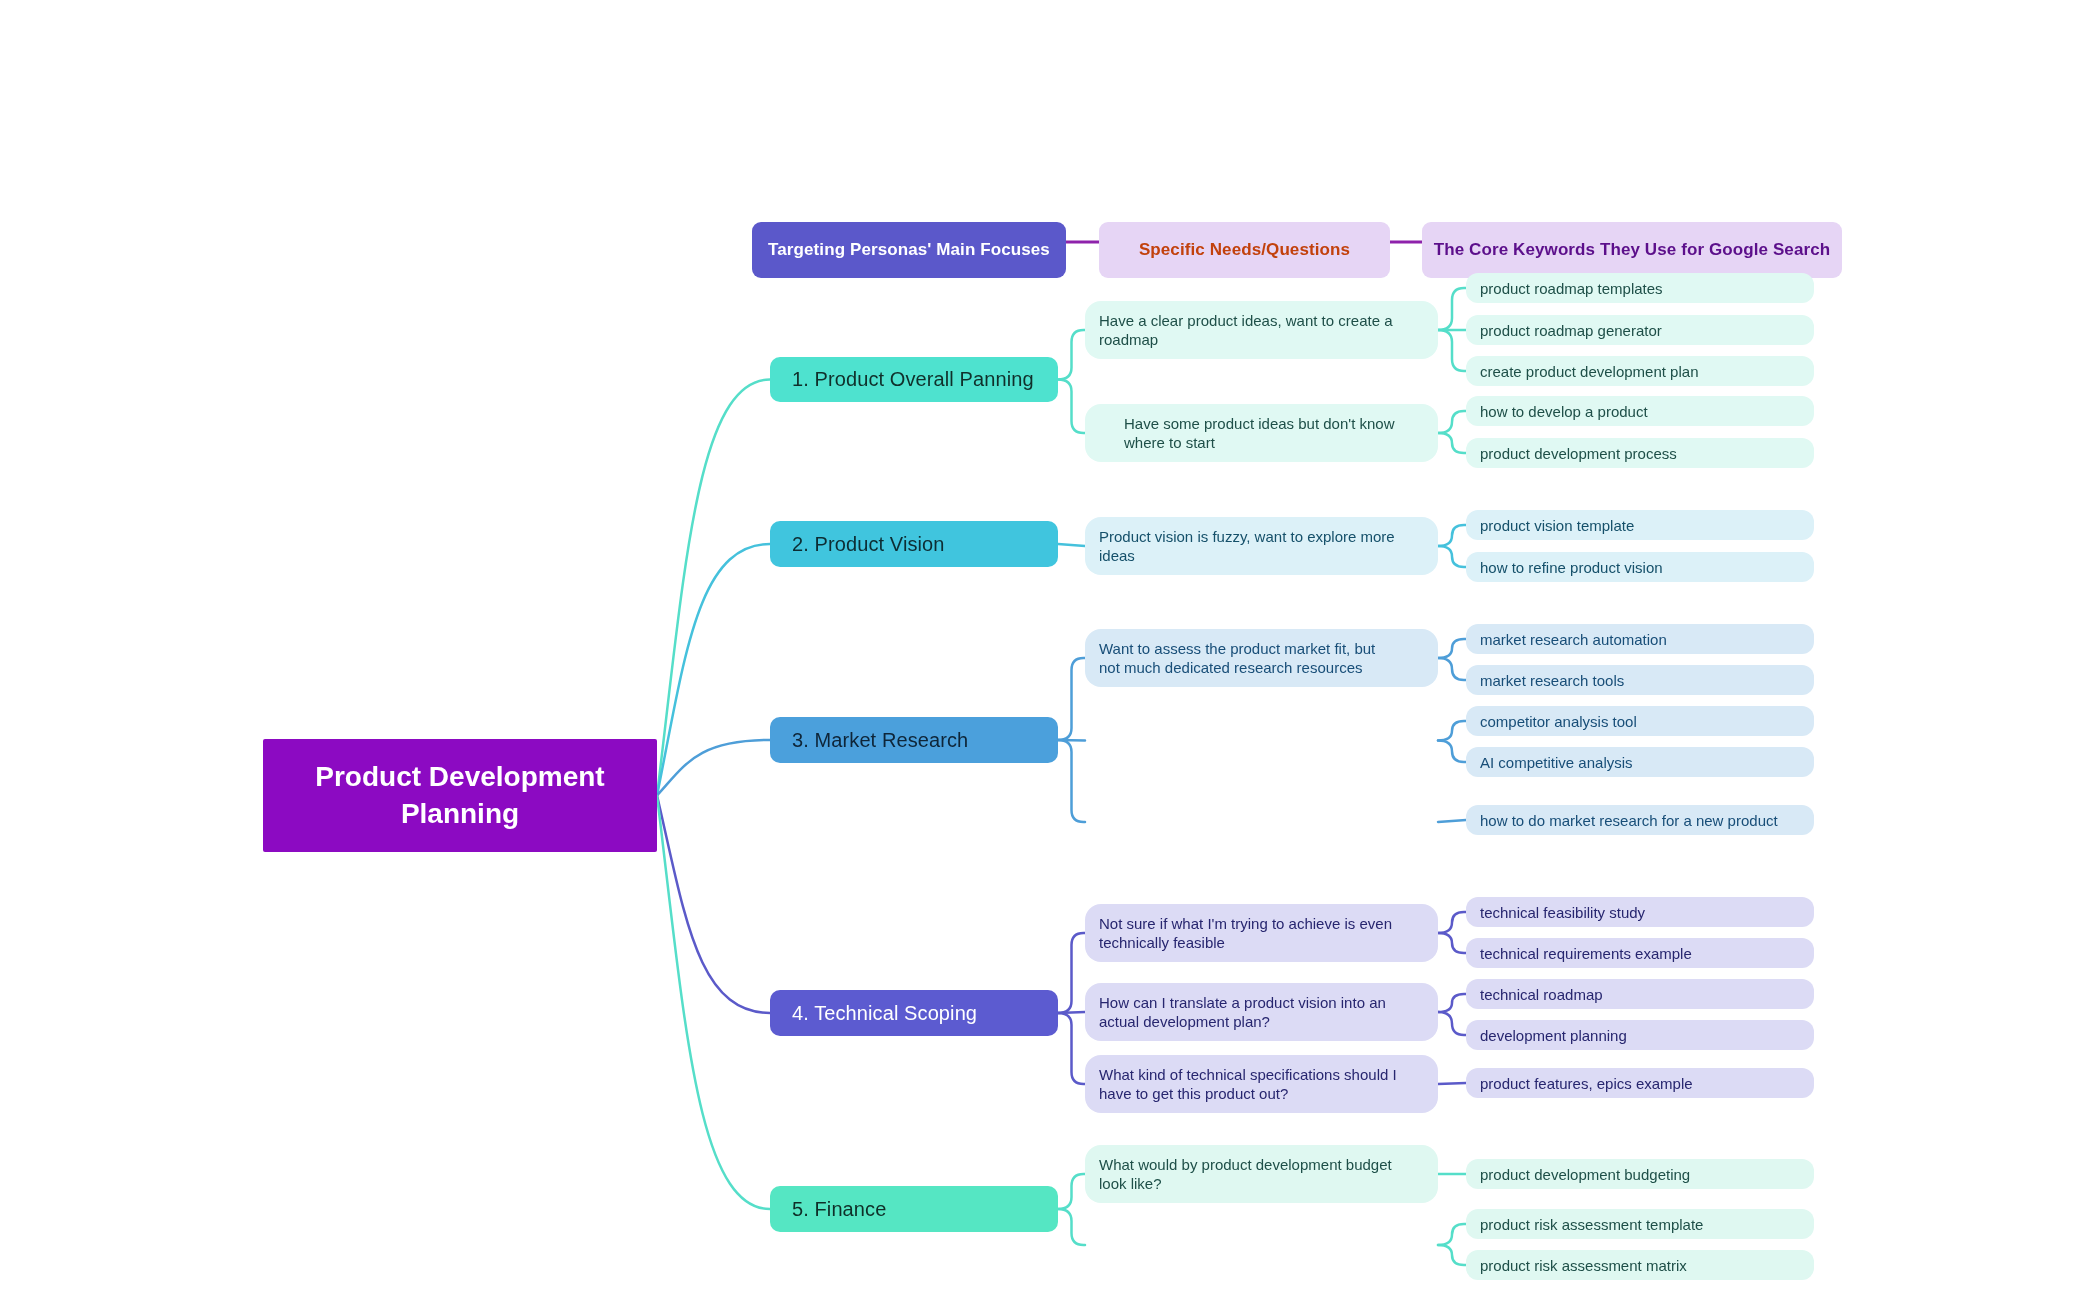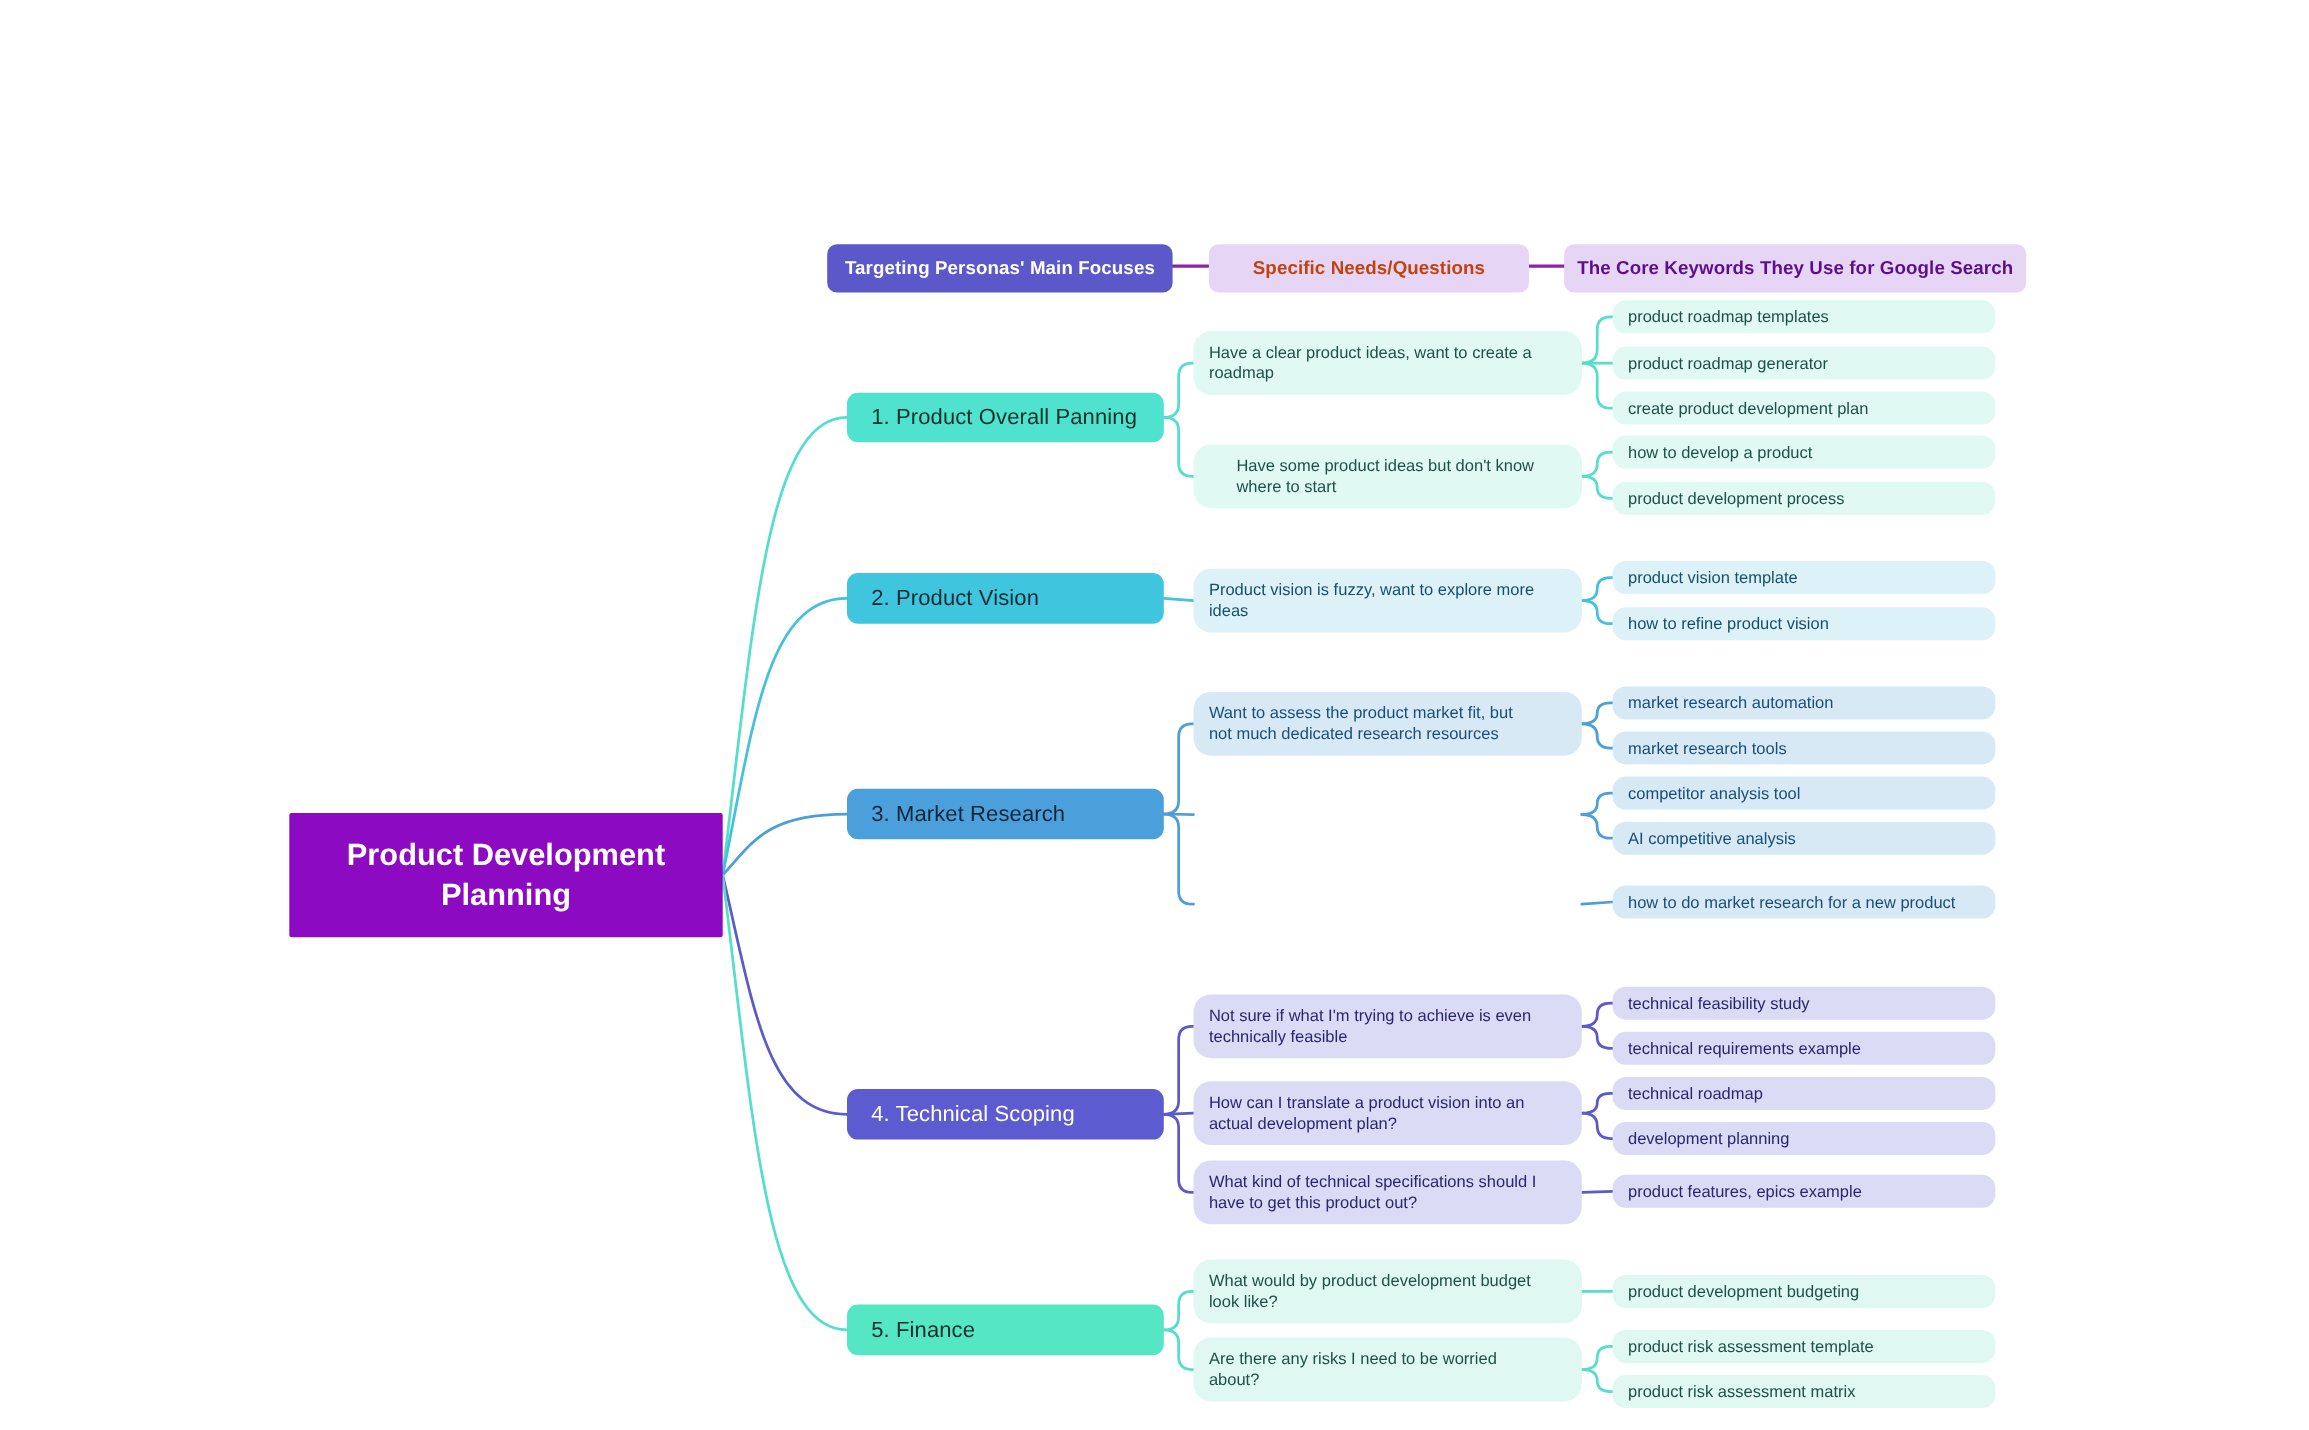--- a/index.html
+++ b/index.html
@@ -1,20 +1,20 @@
 <!DOCTYPE html>
 <html><head>
 <meta charset="utf-8">
 <style>
   html,body{margin:0;padding:0;background:#ffffff;}
   body{font-family:"Liberation Sans","DejaVu Sans",sans-serif;}
   .canvas{position:relative;width:2099px;height:1300px;background:#ffffff;overflow:hidden;}
   #wires{position:absolute;left:0;top:0;z-index:0;}
   .box{position:absolute;z-index:1;box-sizing:border-box;}
-  .hdr{height:44px;border-radius:9px;display:flex;align-items:center;justify-content:center;
+  .hdr{height:56px;border-radius:9px;display:flex;align-items:center;justify-content:center;
        font-weight:700;font-size:17px;letter-spacing:.1px;}
   .root{border-radius:2px;display:flex;align-items:center;justify-content:center;
         text-align:center;font-weight:700;font-size:28px;line-height:1.32;padding:0 18px;}
   .node{left:770px;width:288px;border-radius:10px;display:flex;align-items:center;
         padding-left:22px;font-size:20px;font-weight:500;letter-spacing:.1px;}
   .need{left:1085px;width:353px;border-radius:16px;display:flex;align-items:center;
         padding:0 14px;font-size:15px;line-height:19px;white-space:pre-line;}
   .kw{left:1466px;width:348px;height:30px;border-radius:12px;display:flex;align-items:center;
       padding:0 14px;font-size:15px;white-space:nowrap;}
 </style>
@@ -105,17 +105,15 @@
   <div class="box kw" style="top: 979px; background: rgb(220, 219, 245); color: rgb(39, 38, 111);">technical roadmap</div>
   <div class="box kw" style="top: 1020px; background: rgb(220, 219, 245); color: rgb(39, 38, 111);">development planning</div>
   <div class="box need" style="top: 1055px; height: 58px; background: rgb(220, 219, 245); color: rgb(39, 38, 111);">What kind of technical specifications should I
 have to get this product out?</div>
   <div class="box kw" style="top: 1068px; background: rgb(220, 219, 245); color: rgb(39, 38, 111);">product features, epics example</div>
 
   <div class="box node" style="top: 1186px; height: 46px; background: rgb(85, 230, 195); color: rgb(15, 47, 40);">5. Finance</div>
   <div class="box need" style="top: 1145px; height: 58px; background: rgb(223, 248, 241); color: rgb(30, 79, 72);">What would by product development budget
 look like?</div>
   <div class="box kw" style="top: 1159px; background: rgb(223, 248, 241); color: rgb(30, 79, 72);">product development budgeting</div>
-  <div class="box need" style="top: 1216px; height: 58px; background: rgb(223, 248, 241); color: rgb(30, 79, 72);">Are there any risks I need to be worried
-about?</div>
   <div class="box kw" style="top: 1209px; background: rgb(223, 248, 241); color: rgb(30, 79, 72);">product risk assessment template</div>
   <div class="box kw" style="top: 1250px; background: rgb(223, 248, 241); color: rgb(30, 79, 72);">product risk assessment matrix</div>
 </div>
 
 </body></html>

